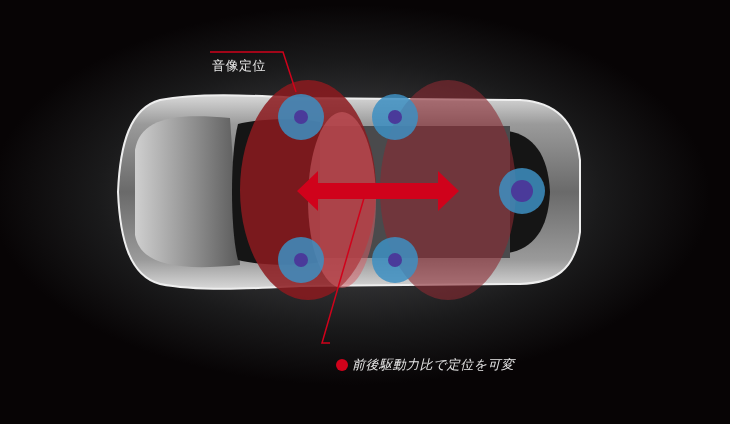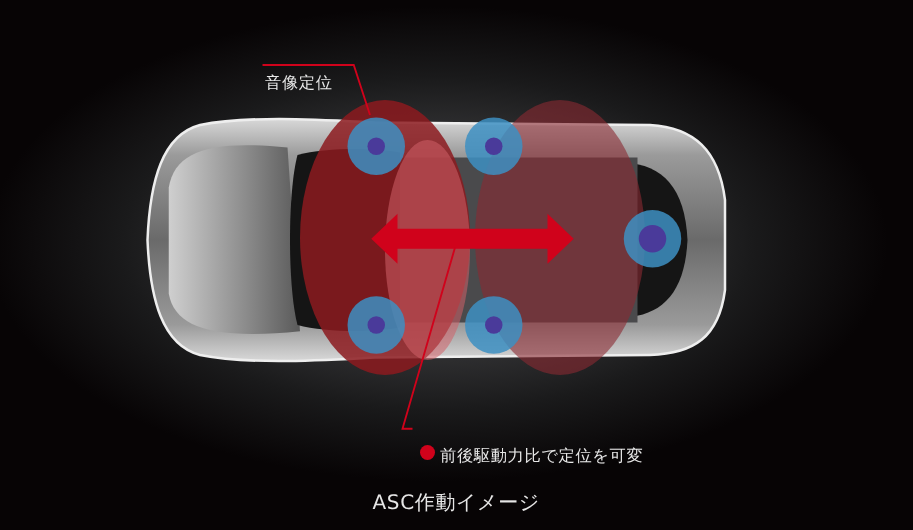--- a/index.html
+++ b/index.html
@@ -3,21 +3,21 @@
   <meta charset="utf-8">
   <style>
     html, body { margin:0; padding:0; background:#070405; }
     body { width:730px; height:424px; overflow:hidden; position:relative;
       font-family: "DejaVu Sans", "Liberation Sans", sans-serif; }
     .stage { position:absolute; left:0; top:0; width:730px; height:424px;
       background: radial-gradient(ellipse 360px 190px at 350px 195px, #5a5a5c 0%, #3a3a3c 35%, #1a1a1b 70%, #070405 100%); }
     svg.art { position:absolute; left:0; top:0; }
     .label { position:absolute; color:#e8e8e8; font-size:13px; letter-spacing:0.5px; white-space:nowrap;margin-top:24px; }
     .label-top { left:212px; top:33px; }
-    .label-bottom { left:336px; top:332px; display:flex; align-items:flex-start; }
+    .label-bottom { left:336px; top:332px; display:flex; align-items:center;font-style:italic; }
     .dot { width:12px; height:12px; border-radius:50%; background:#d0021b; display:inline-block; margin-right:4px; }
     .caption { position:absolute; left:0; width:730px; top:392px; text-align:center; color:#e6e6e6; font-size:16px; letter-spacing:0.5px; }
   </style>
 </head>
 <body>
 
 <div class="stage">
   <svg class="art" width="730" height="424" viewBox="0 0 730 424">
     <defs>
       <linearGradient id="bodyGrad" x1="0" y1="0" x2="0" y2="1">
@@ -76,14 +76,13 @@
 
     <polyline points="210,52 283,52 296,92" fill="none" stroke="#d0021b" stroke-width="1.5"></polyline>
     <polyline points="364,198 322,343 330,343" fill="none" stroke="#d0021b" stroke-width="1.5"></polyline>
   </svg>
 
   <div class="label label-top">音像定位</div>
   <div class="label label-bottom">
     <span class="dot"></span>
     <span>前後駆動力比で定位を可変</span>
   </div>
-  <div class="caption">ASC作動イメージ</div>
 </div>
 
 </body></html>

